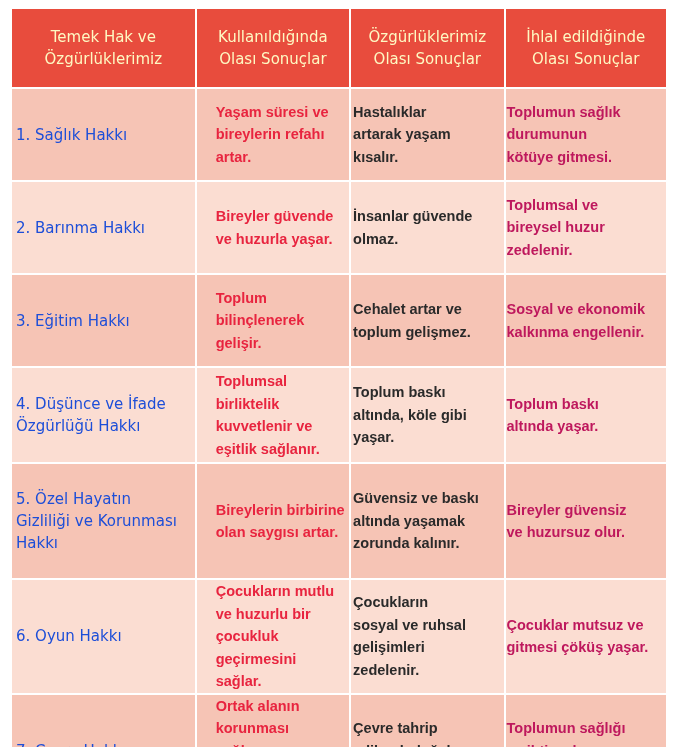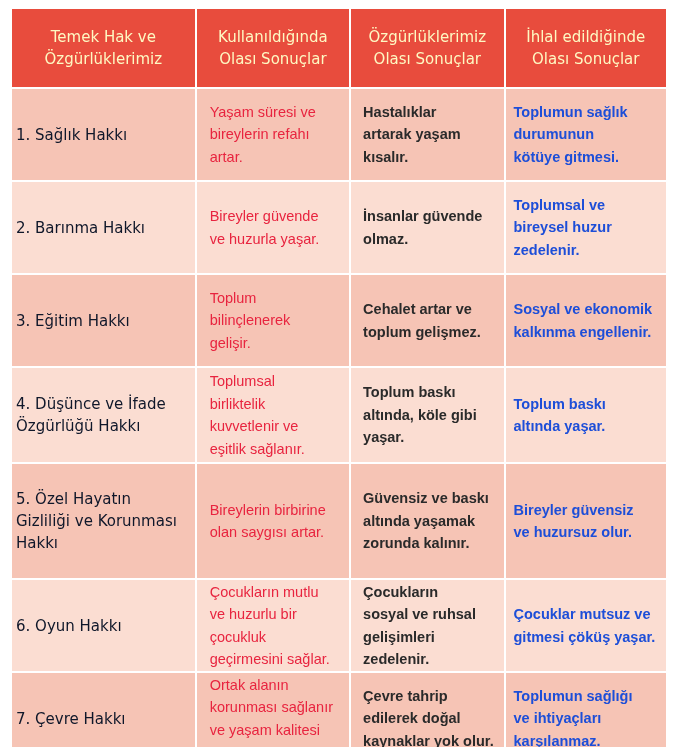--- a/index.html
+++ b/index.html
@@ -3,24 +3,24 @@
 <meta charset="utf-8">
 <style>
   html, body { margin:0; padding:0; background:#ffffff; }
   body { width:675px; height:747px; position:relative; overflow:hidden; font-family:"DejaVu Sans", sans-serif; }
   .tbl { position:absolute; left:10px; top:7px; width:658px; border-collapse:collapse; table-layout:fixed; }
   .tbl td, .tbl th { border:2px solid #ffffff; padding:0 4px; vertical-align:middle; }
   .tbl th { background:#e84c3d; color:#fef9c3; font-weight:normal; font-size:15px; line-height:22px; text-align:center; height:78px; }
   .c1 { width:183px; } .c2 { width:153px; } .c3 { width:153px; } .c4 { width:161px; }
   tr.light td { background:#fbddd2; }
   tr.dark td { background:#f6c4b5; }
-  td.right-name { font-size:15px; line-height:22px; color:#0f172a; padding-left:4px; }
-  td.used { color:#e8243f; font-weight:normal; font-size:14.5px; line-height:22.5px; font-family:"Liberation Sans", sans-serif; padding-left:13px; }
-  td.restricted { color:#2a2a2a; font-weight:bold; font-size:14.5px; line-height:22.5px; font-family:"Liberation Sans", sans-serif; padding-left:12px; }
-  td.violated { color:#1d4ed8; font-weight:bold; font-size:14.5px; line-height:22.5px; font-family:"Liberation Sans", sans-serif; padding-left:8px;margin-left:32px; }
+  td.right-name { font-size:15px; line-height:22px; color:#1d4ed8; padding-left:4px; }
+  td.used { color:#e8243f; font-weight:bold; font-size:14.5px; line-height:22.5px; font-family:"Liberation Sans", sans-serif; padding-left:19px; }
+  td.restricted { color:#2a2a2a; font-weight:bold; font-size:14.5px; line-height:22.5px; font-family:"Liberation Sans", sans-serif; padding-left:2px; }
+  td.violated { color:#be185d; font-weight:bold; font-size:14.5px; line-height:22.5px; font-family:"Liberation Sans", sans-serif; padding-left:1px;margin-left:32px; }
   .cell-text { white-space:pre-line; display:block; }
 </style>
 </head>
 <body>
 
 <table class="tbl">
   <colgroup>
       <col class="c1">
       <col class="c2">
       <col class="c3">

